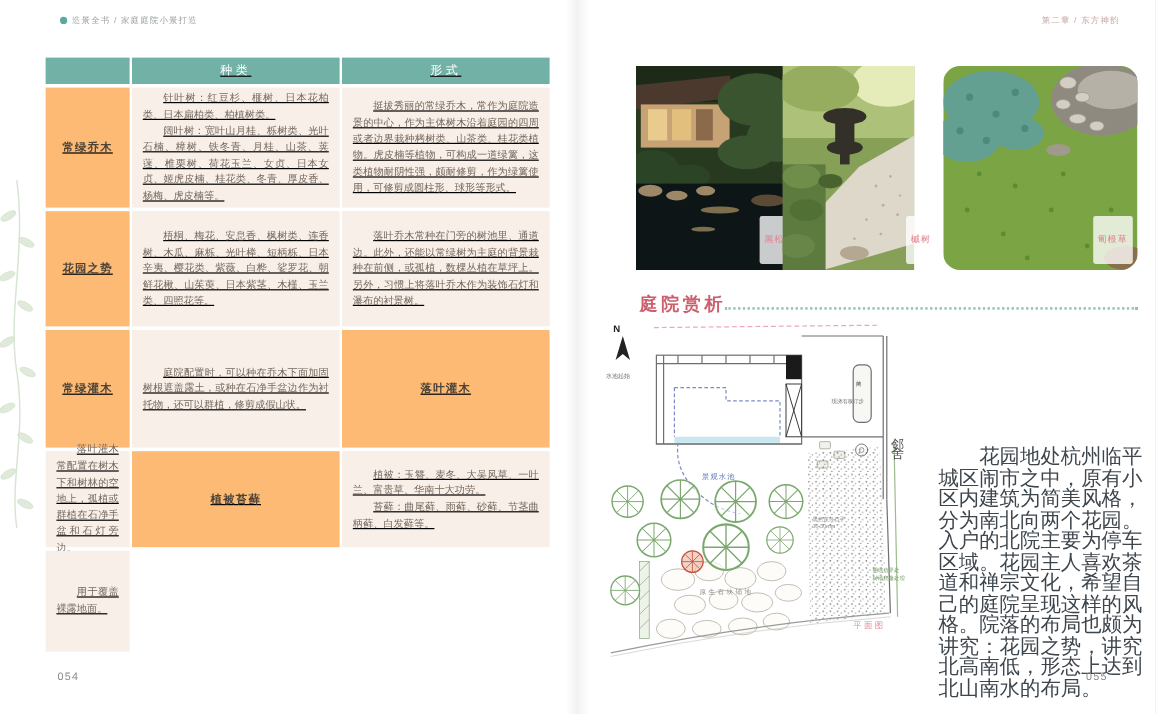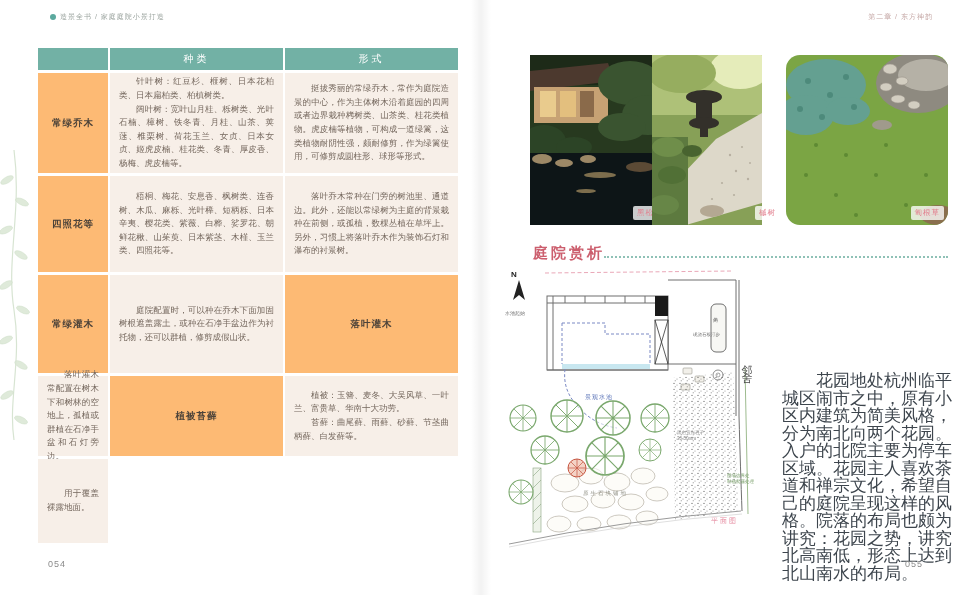--- a/index.html
+++ b/index.html
@@ -13,34 +13,34 @@
   .runhead-left .dot{width:6px;height:6px;border-radius:50%;background:#5ba99e;display:inline-block;}
   .runhead-right{right:30px;top:12px;color:#c4a6a4;}
   .folio{position:absolute;bottom:26px;font-size:9px;color:#8a8a8a;letter-spacing:1px;}
   .folio-left{left:48px;} .folio-right{right:40px;}
   
   .branch{position:absolute;left:0;top:150px;}
   
   .ptable{position:absolute;left:38px;top:48px;width:420px;display:grid;
           grid-template-columns:70px 173px 173px;
           grid-template-rows:22px 100px 96px 98px 80px 84px;
-          column-gap:2px;row-gap:3px;background:#ffffff;}
+          column-gap:2px;row-gap:3px;background:#ffffff;text-decoration:underline;}
   .th{background:#72b1a5;color:#ffffff;font-size:10px;letter-spacing:3px;
       display:flex;align-items:center;justify-content:center;}
   .cat{background:#fdba74;color:#4d4339;font-weight:bold;font-size:9.5px;letter-spacing:1px;
        display:flex;align-items:center;justify-content:center;}
   .cell{background:#f7efe8;color:#75685e;font-size:8.5px;line-height:1.6;
         padding:5px 9px;display:flex;flex-direction:column;justify-content:center;
         text-align:justify;}
   .cell p{margin:0;text-indent:2em;}
   
   .photo{position:absolute;top:55px;height:170px;overflow:hidden;}
   .photo svg{display:block;}
   .photo-label{position:absolute;right:4px;bottom:5px;background:rgba(255,255,255,0.78);
-               color:#e2808f;font-size:7.5px;padding:2px 4px;border-radius:2px;letter-spacing:1px;}
+               color:#e2808f;font-size:7.5px;padding:15px 4px;border-radius:2px;letter-spacing:1px;}
   
   .section-title{position:absolute;left:533px;top:244px;font-size:15px;font-weight:bold;
                  color:#cc5f6e;letter-spacing:3px;font-family:"Liberation Serif",serif;}
   .dotline{position:absolute;left:604px;top:256px;width:344px;border-top:2px dotted #8fc1b6;}
   
   .plan{position:absolute;left:505px;top:268px;width:270px;height:280px;}
   .plan-label{position:absolute;color:#6f6f6f;white-space:nowrap;}
   .lbl-n{left:6px;top:2px;font-size:8px;font-weight:bold;color:#222;}
   .lbl-poolstart{left:0px;top:42px;font-size:5px;}
   .lbl-pool{left:80px;top:125px;font-size:6px;color:#5b74b8;letter-spacing:1px;}
@@ -92,21 +92,21 @@
 
     <div class="cat">常绿乔木</div>
     <div class="cell">
       <p>针叶树：红豆杉、榧树、日本花柏类、日本扁柏类、柏槙树类。</p>
       <p>阔叶树：宽叶山月桂、栎树类、光叶石楠、樟树、铁冬青、月桂、山茶、荚蒾、椎栗树、荷花玉兰、女贞、日本女贞、姬虎皮楠、桂花类、冬青、厚皮香、杨梅、虎皮楠等。</p>
     </div>
     <div class="cell">
       <p>挺拔秀丽的常绿乔木，常作为庭院造景的中心，作为主体树木沿着庭园的四周或者边界栽种栲树类、山茶类、桂花类植物。虎皮楠等植物，可构成一道绿篱，这类植物耐阴性强，颇耐修剪，作为绿篱使用，可修剪成圆柱形、球形等形式。</p>
     </div>
 
-    <div class="cat">四照花等</div>
+    <div class="cat">花园之势</div>
     <div class="cell">
       <p>梧桐、梅花、安息香、枫树类、连香树、木瓜、麻栎、光叶榉、短柄栎、日本辛夷、樱花类、紫薇、白桦、娑罗花、朝鲜花楸、山茱萸、日本紫茎、木槿、玉兰类、四照花等。</p>
     </div>
     <div class="cell">
       <p>落叶乔木常种在门旁的树池里、通道边。此外，还能以常绿树为主庭的背景栽种在前侧，或孤植，数棵丛植在草坪上。另外，习惯上将落叶乔木作为装饰石灯和瀑布的衬景树。</p>
     </div>
 
     <div class="cat">常绿灌木</div>
     <div class="cell">
       <p>庭院配置时，可以种在乔木下面加固树根遮盖露土，或种在石净手盆边作为衬托物，还可以群植，修剪成假山状。</p>

